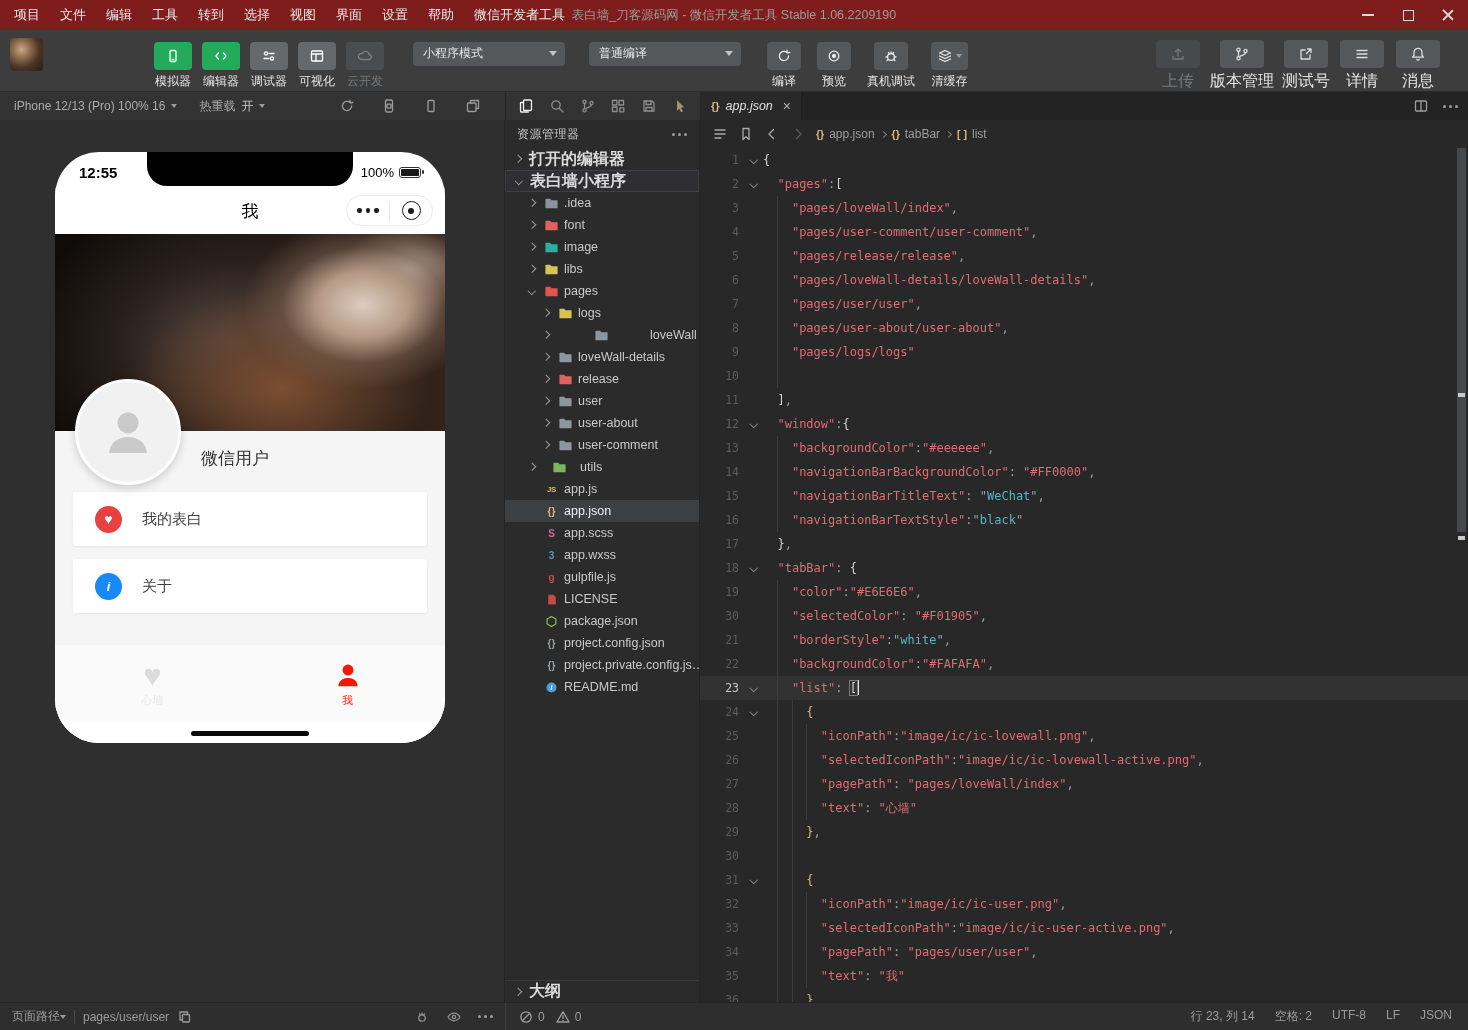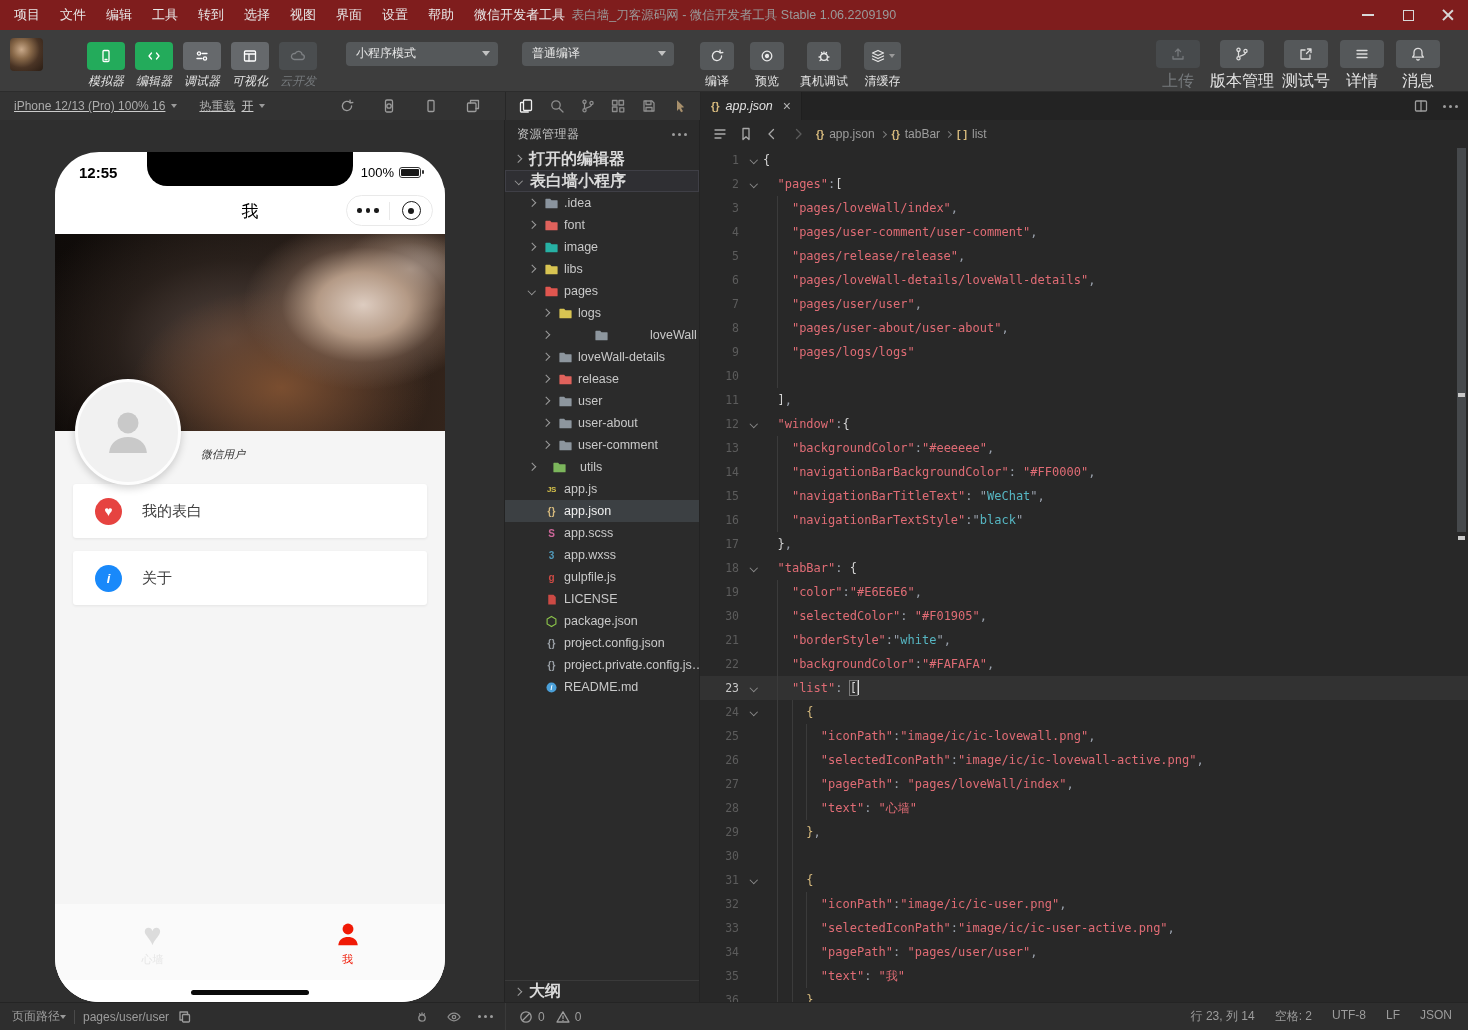--- a/index.html
+++ b/index.html
@@ -18,21 +18,21 @@
   .wc-min { width:12px; height:1.5px; background:#d8d8d8; }
   .wc-max { width:11px; height:11px; border:1.5px solid #d8d8d8; }
   .wc-x { position:relative; width:12px; height:12px; }
   .wc-x::before,.wc-x::after { content:""; position:absolute; left:5px; top:-1px; width:1.5px; height:14px; background:#d8d8d8; }
   .wc-x::before { transform:rotate(45deg);} .wc-x::after { transform:rotate(-45deg);}
 
   
   .toolbar { height:62px; flex:none; background:#3d3d3d; display:flex; align-items:center; position:relative; border-bottom:1px solid #2c2c2c; }
   .avatar { width:33px; height:33px; border-radius:4px; margin:0 0 12px 10px; flex:none;
             background: radial-gradient(circle at 35% 35%, #c9a98a 0%, #8a6a4a 30%, #4a3425 60%, #2a1d14 100%); }
-  .mode-group { display:flex; margin-left:39px;font-style:italic; }
+  .mode-group { display:flex; margin-left:106px; }
   .mode-btn { width:48px; display:flex; flex-direction:column; align-items:center; gap:3px; margin-top:10px; }
   .mode-ic { width:38px; height:28px; border-radius:4px; display:flex; align-items:center; justify-content:center; color:#fff; }
   .mode-btn.active .mode-ic { background:#23ab5b; }
   .mode-btn.normal .mode-ic { background:#66696c; }
   .mode-btn.disabled .mode-ic { background:#4a4d4f; color:#7e8184; }
   .mode-label { font-size:12px; color:#e4e4e4; white-space:nowrap; }
   .mode-btn.disabled .mode-label { color:#75797c; }
   .select { height:24px; min-width:152px; background:#55585a; border-radius:4px; display:flex; align-items:center;
             padding:0 8px 0 10px; font-size:12px; color:#e6e6e6; margin-left:24px; position:relative; margin-bottom:14px; }
   .select .caret { margin-left:auto; }
@@ -43,21 +43,21 @@
   .act-label { font-size:12px; color:#e4e4e4; white-space:nowrap; }
   .right-actions { position:absolute; right:26px; top:10px; display:flex; gap:8px; }
   .ract { display:flex; flex-direction:column; align-items:center; gap:3px; min-width:48px; }
   .ract-ic { width:44px; height:28px; border-radius:4px; background:#55585a; display:flex; align-items:center; justify-content:center; color:#dcdcdc; }
   .ract.disabled .ract-ic { background:#474a4c; color:#76797c; }
   .ract-label { font-size:16px; color:#e4e4e4; white-space:nowrap;font-family:Liberation Mono, monospace; }
   .ract.disabled .ract-label { color:#75797c; }
 
   
   .subbar { height:28px; flex:none; display:flex; background:#333; }
-  .sb-left { width:505px; flex:none; display:flex; align-items:center; padding:0 14px; gap:22px; background:#333;text-decoration:underline; }
+  .sb-left { width:505px; flex:none; display:flex; align-items:center; padding:0 14px; gap:22px; background:#333; }
   .device-select,.hotreload { display:flex; align-items:center; gap:6px; font-size:12px; color:#ababab; }
   .hotreload b { font-weight:normal; color:#c8c8c8; }
   .caret-sm { width:0; height:0; border-left:3.5px solid transparent; border-right:3.5px solid transparent; border-top:4.5px solid #9a9a9a; }
   .sim-ctl { margin-left:auto; display:flex; gap:26px; align-items:center; color:#9c9c9c; padding-right:10px; }
   .sb-mid { width:195px; flex:none; display:flex; align-items:center; justify-content:space-between; padding:0 12px; background:#333; border-left:1px solid #272727; }
   .sb-mid .ic { color:#8d8d8d; }
   .sb-mid .ic.on { color:#f0f0f0; }
   .sb-mid .ic.tan { color:#a8906c; }
   .sb-right { flex:1; background:#232323; display:flex; align-items:stretch; position:relative; border-left:1px solid #272727; }
   .tab { display:flex; align-items:center; gap:6px; padding:0 10px; background:#292929; border-right:1px solid #1f1f1f; }
@@ -66,21 +66,21 @@
   .tab-close { color:#b5b5b5; font-size:14px; margin-left:4px; line-height:1; }
   .tabstrip-right { position:absolute; right:10px; top:0; height:100%; display:flex; gap:14px; align-items:center; color:#9c9c9c; }
 
   
   .main { flex:1; display:flex; min-height:0; }
   .sim-panel { width:505px; flex:none; background:#2f2f2f; position:relative; border-right:1px solid #232323; }
   .sidebar { width:195px; flex:none; background:#2b2b2b; border-right:1px solid #232323; display:flex; flex-direction:column; font-size:12.5px; position:relative; }
   .editor { flex:1; background:#282828; display:flex; flex-direction:column; min-width:0; position:relative; }
 
   
-  .phone { position:absolute; left:55px; top:32px; width:390px; height:850px; background:#fff; border-radius:44px; overflow:hidden; display:flex; flex-direction:column; }
+  .phone { position:absolute; left:55px; top:32px; width:390px; height:591px; background:#fff; border-radius:44px; overflow:hidden; display:flex; flex-direction:column; }
   .p-status { height:36px; flex:none; display:flex; align-items:center; justify-content:space-between; padding:4px 24px 0; position:relative; }
   .p-time { font-size:15px; font-weight:600; color:#000; }
   .p-batt-wrap { display:flex; align-items:center; gap:5px; }
   .p-batt-pct { font-size:13px; color:#000; }
   .p-batt { width:22px; height:11px; border:1.5px solid #333; border-radius:3px; position:relative; }
   .p-batt::before { content:""; position:absolute; inset:1px; background:#1a1a1a; border-radius:1px; }
   .p-batt::after { content:""; position:absolute; right:-4px; top:2.5px; width:2px; height:4px; background:#333; border-radius:1px; }
   .notch { position:absolute; left:50%; transform:translateX(-50%); top:0; width:206px; height:34px; background:#000; border-radius:0 0 20px 20px; }
   .p-nav { height:46px; flex:none; position:relative; display:flex; align-items:center; justify-content:center; background:#fff; }
   .p-nav-title { font-size:17px; color:#000; }
@@ -95,21 +95,21 @@
     background:
       radial-gradient(ellipse 120px 85px at 79% 36%, #ddccc0 0%, #b49a86 38%, rgba(120,95,80,.55) 68%, rgba(40,30,25,0) 100%),
       radial-gradient(ellipse 70px 45px at 91% 18%, #cfc6c0 0%, rgba(150,130,115,.5) 60%, rgba(40,30,25,0) 100%),
       radial-gradient(ellipse 150px 100px at 58% 78%, #7a4e30 0%, rgba(110,70,45,.6) 50%, rgba(30,20,15,0) 100%),
       radial-gradient(ellipse 210px 150px at 45% 55%, #554640 0%, rgba(60,48,42,.5) 55%, rgba(20,14,12,0) 100%),
       linear-gradient(100deg, #0f0b09 0%, #17110d 45%, #241913 70%, #33241b 100%);
   }
   .p-body { flex:1; background:#f5f5f5; display:flex; flex-direction:column; position:relative; }
   .p-avatar { position:absolute; left:20px; top:-52px; width:106px; height:106px; border-radius:50%; background:#f1f1f1; border:3px solid #fdfdfd;
               box-shadow:0 3px 8px rgba(0,0,0,.18); display:flex; align-items:center; justify-content:center; }
-  .p-username { margin:16px 1px 0 146px; font-size:11px; color:#333;font-style:italic; }
+  .p-username { margin:16px 1px 0 146px; font-size:17px; color:#333; }
   .p-cards { padding:22px 18px 0; display:flex; flex-direction:column; gap:13px; }
   .p-card { height:54px; background:#fff; border-radius:3px; box-shadow:0 1px 3px rgba(0,0,0,.07); display:flex; align-items:center; padding-left:22px; }
   .p-badge { width:27px; height:27px; border-radius:50%; display:flex; align-items:center; justify-content:center; color:#fff; flex:none; }
   .p-card-label { margin-left:20px; font-size:15px; color:#404040; }
   .p-tabbar { flex:none; height:76px; display:flex; }
   .p-tab { flex:1; display:flex; flex-direction:column; align-items:center; justify-content:center; gap:2px; }
   .p-tab-icon { height:32px; display:flex; align-items:flex-end; justify-content:center; }
   .p-tab-label { font-size:11px; }
   .p-bottom { flex:none; height:22px; position:relative; background:#fff; }
   .home-bar { position:absolute; left:50%; transform:translateX(-50%); bottom:7px; width:118px; height:5px; border-radius:3px; background:#0a0a0a; }

